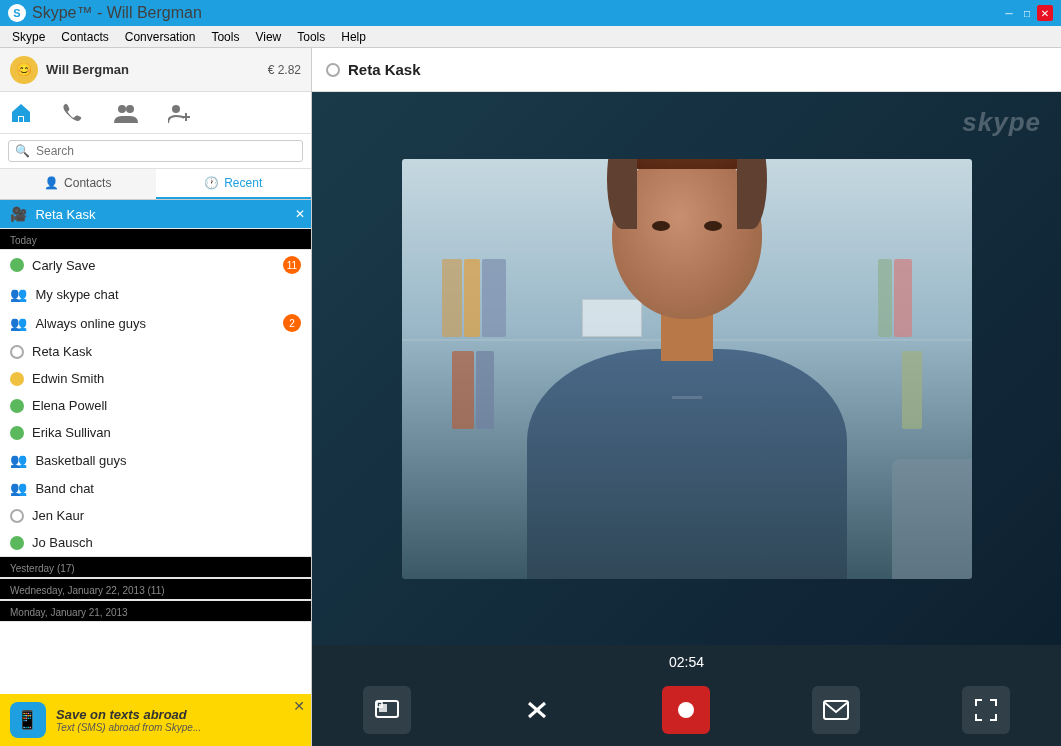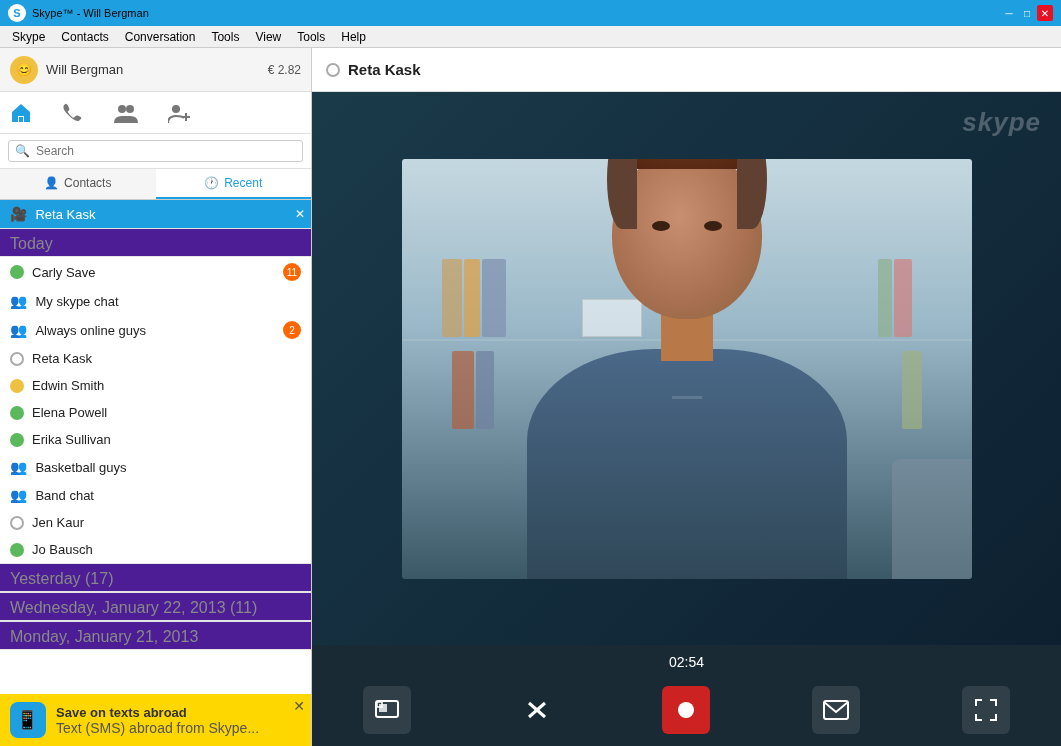--- a/index.html
+++ b/index.html
@@ -10,21 +10,21 @@
       background: #1ea0e0;
       height: 26px;
       display: flex;
       align-items: center;
       justify-content: space-between;
       padding: 0 8px;
       color: white;
     }
     .title-bar-left { display: flex; align-items: center; gap: 6px; }
     .skype-logo-title { width: 18px; height: 18px; background: #fff; border-radius: 50%; display: flex; align-items: center; justify-content: center; color: #1ea0e0; font-weight: bold; font-size: 11px; }
-    .title-text { font-size: 11px; color: #000000; text-align: center; }
+    .title-text { font-size: 16px; color: #404040; text-align: center; }
     .title-bar-controls { display: flex; gap: 2px; }
     .title-btn { width: 16px; height: 16px; display: flex; align-items: center; justify-content: center; cursor: pointer; font-size: 10px; color: white; }
     .title-btn.close { background: #e81123; border-radius: 2px; }
 
     
     .menu-bar {
       background: #f0f0f0;
       height: 22px;
       display: flex;
       align-items: center;
@@ -67,21 +67,21 @@
       height: 44px;
     }
     .profile-left { display: flex; align-items: center; gap: 8px; }
     .avatar-circle {
       width: 28px; height: 28px;
       background: #f0c040;
       border-radius: 50%;
       display: flex; align-items: center; justify-content: center;
       font-size: 14px;
     }
-    .profile-name { font-size: 13px; font-weight: normal; color: #333; }
+    .profile-name { font-size: 13px; font-weight: bold; color: #333; }
     .profile-credit { font-size: 12px; color: #555; }
 
     
     .nav-icons {
       display: flex;
       align-items: center;
       padding: 6px 10px;
       gap: 30px;
       background: #fff;
       border-bottom: 1px solid #e0e0e0;
@@ -199,23 +199,23 @@
       top: 50%;
       transform: translateY(-50%);
       color: white;
       font-size: 12px;
       cursor: pointer;
     }
 
     
     .date-header {
       padding: 6px 10px 3px;
-      font-size: 16px;
+      font-size: 10px;
       color: #888;
-      background: #4c1d95;
+      background: #000000;
       border-top: 1px solid #e5e5e5;
       border-bottom: 1px solid #e5e5e5;
     }
 
     
     .ad-banner {
       background: #ffd700;
       padding: 8px 10px;
       display: flex;
       align-items: center;
@@ -225,23 +225,23 @@
     }
     .ad-icon {
       width: 36px; height: 36px;
       background: #1ea0e0;
       border-radius: 8px;
       display: flex; align-items: center; justify-content: center;
       color: white;
       font-size: 18px;
       flex-shrink: 0;
     }
-    .ad-text-block { flex: 1; }
+    .ad-text-block { flex: 1; font-style: italic; }
     .ad-title { font-size: 13px; font-weight: bold; color: #333; }
-    .ad-sub { font-size: 14px; color: #555; }
+    .ad-sub { font-size: 10px; color: #555; }
     .ad-close {
       position: absolute;
       top: 4px;
       right: 6px;
       cursor: pointer;
       color: #555;
       font-size: 14px;
     }
 
     

